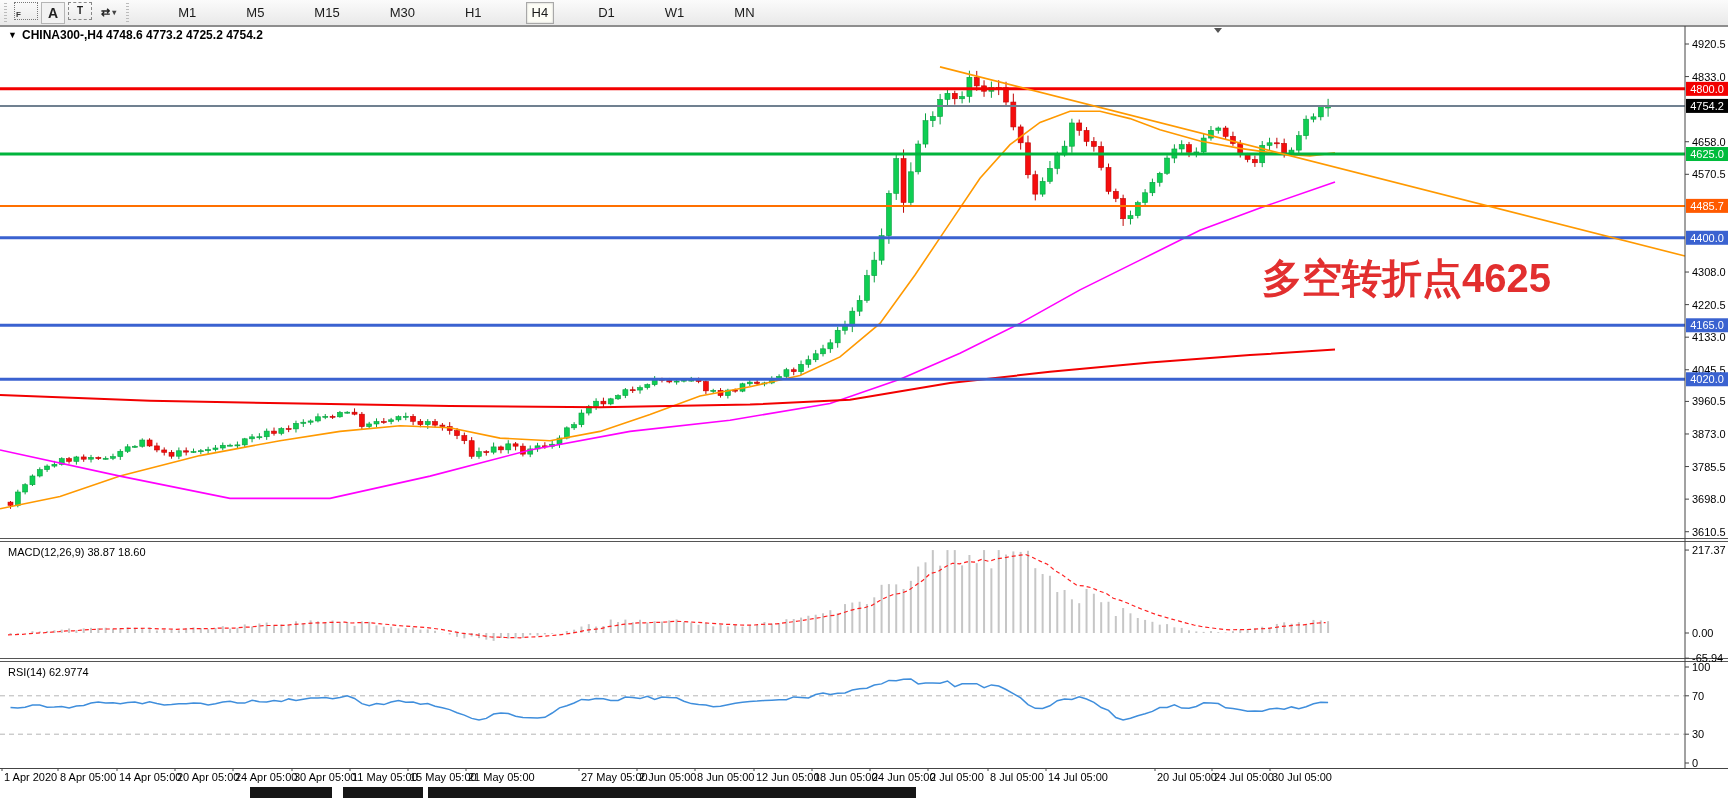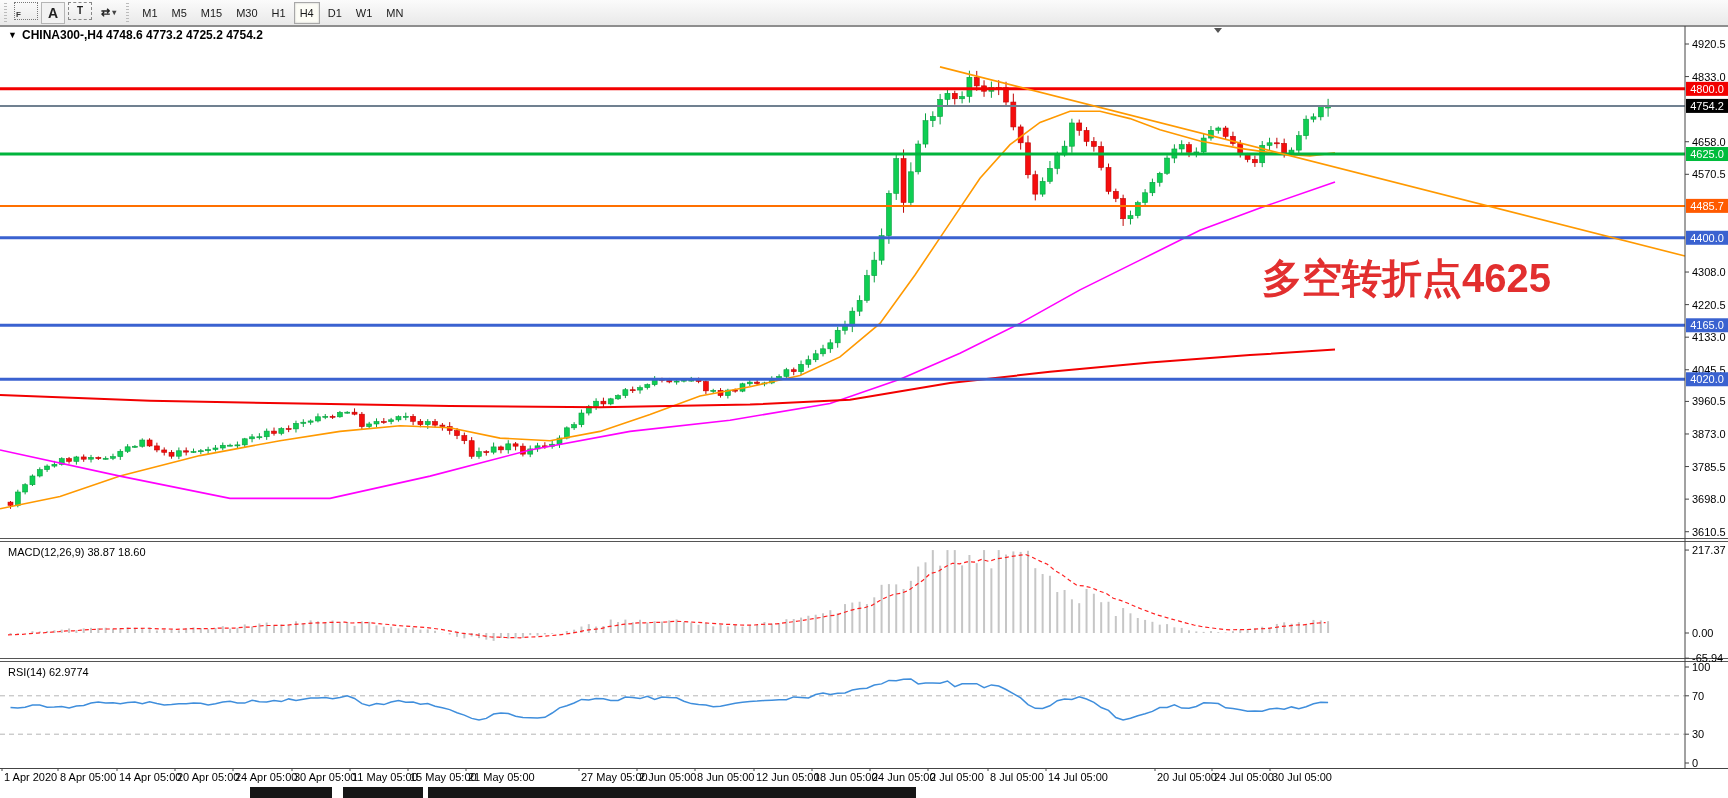--- a/index.html
+++ b/index.html
@@ -17,21 +17,21 @@
                background-size:3px 100%; background-repeat:repeat-y; }
   .tb-btn { height:22px; min-width:24px; padding:0 5px; display:flex; align-items:center;
             justify-content:center; font-size:11px; color:#222; background:transparent;
             border:1px solid transparent; cursor:default; }
   .tb-tool { font-weight:bold; }
   .tb-a { font-size:14px; font-weight:bold; border:1px solid #b5b5b5; background:#f2f2f2; }
   .tb-t { font-size:10px; font-weight:bold; border:1px dashed #888; height:18px; }
   .tb-f { position:relative; width:20px; height:18px; border:1px dotted #777; font-size:8px;
           align-items:flex-end; justify-content:flex-start; padding:0 1px; color:#333; }
   .tb-caret { font-size:8px; color:#444; margin-left:2px; }
-  .tb-tf { font-size:11px; color:#1a1a1a; }
+  .tb-tf { font-size:13px; color:#1a1a1a;margin-left:36px; }
   .tb-tf.active { background:#fdfdf6; border:1px solid #a8a8a8;
                   box-shadow:inset 0 0 2px #bbb; }
 
   
   svg text { font-family:"Liberation Sans", sans-serif; }
   .strip { position:absolute; height:11px; top:787px; background:#161616; }
 </style>
 </head>
 <body>
 <div id="stage">

